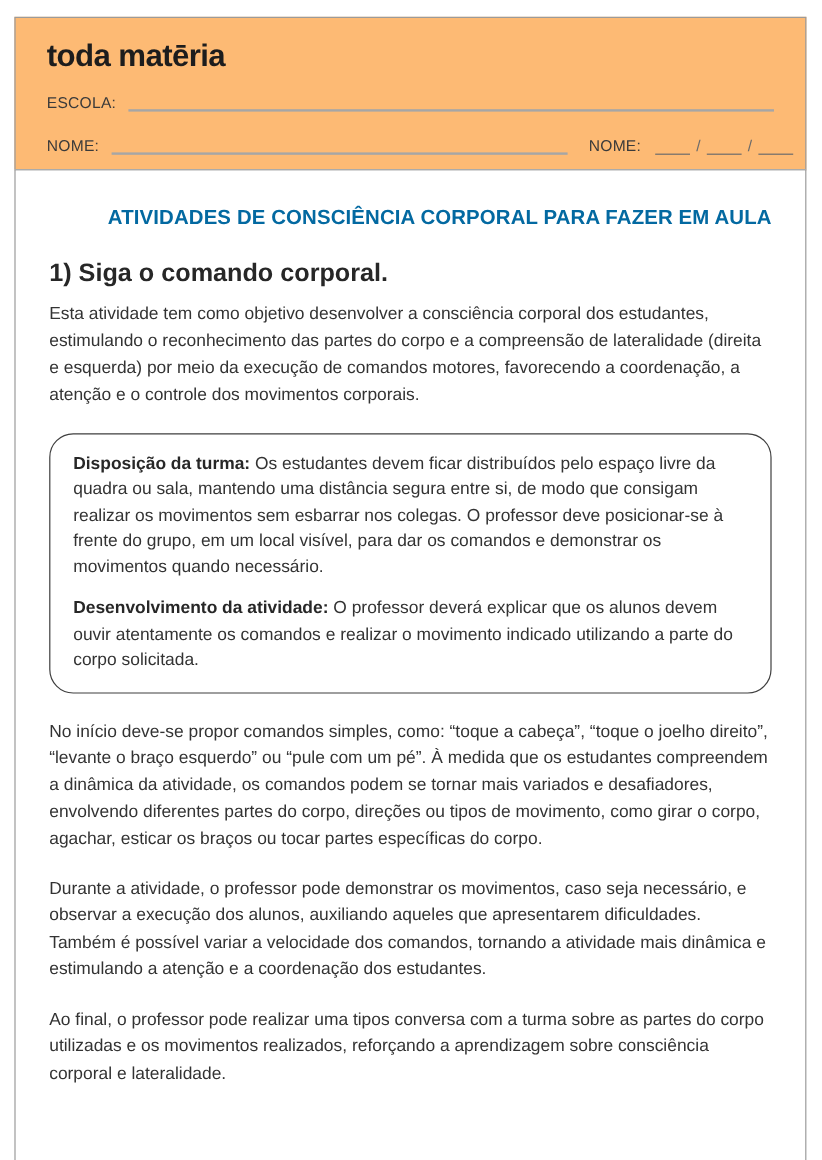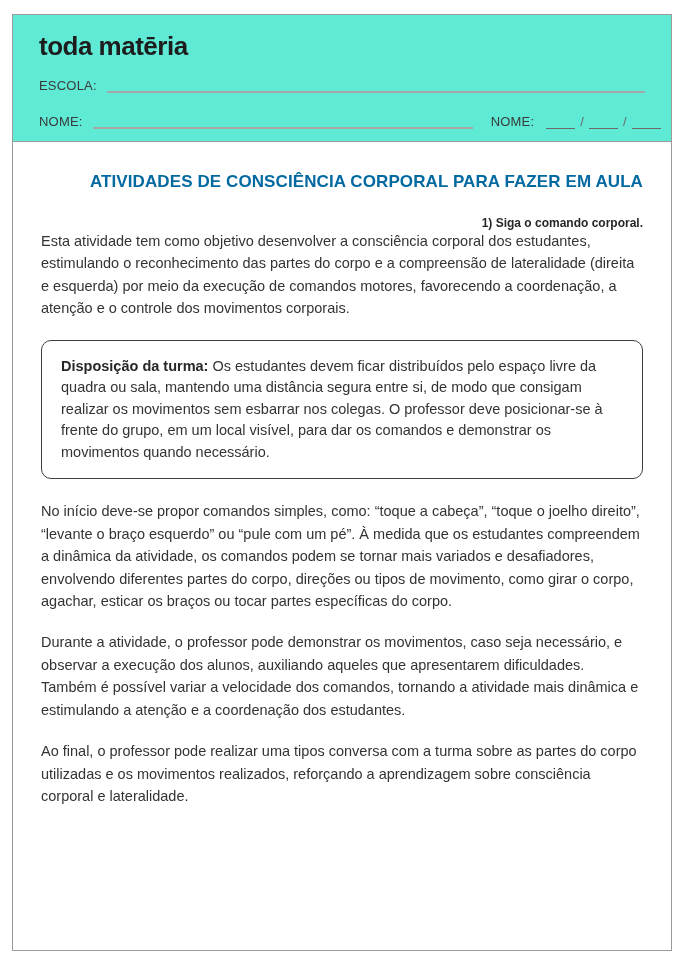--- a/index.html
+++ b/index.html
@@ -14,21 +14,21 @@
   .page {
     width: 685px;
     padding: 14px 13px 15px 12px;
   }
 
   
   .header-box {
     border: 1px solid #9b9b9b;
     height: 128px;
     padding: 16px 26px 0 26px;
-    background: #5eead4;
+    background: #fdba74;
   }
   .logo {
     font-size: 26px;
     font-weight: bold;
     letter-spacing: -0.5px;
     color: #1d1d1d;
     margin-bottom: 16px;
   }
   .form-row {
     display: flex;
@@ -66,34 +66,34 @@
   }
   .doc-title {
     text-align: right;
     font-size: 17px;
     font-weight: bold;
     color: #0369a1;
     letter-spacing: 0.1px;
     margin-bottom: 24px;
   }
   .section-heading {
-    font-size: 12px;
+    font-size: 21px;
     font-weight: bold;
     color: #272727;
-    text-align: right;
+    margin-bottom: 11px;
   }
   .para {
     font-size: 14.5px;
     line-height: 1.55;
     color: #333333;
     margin-bottom: 19px;
   }
   .info-box {
     border: 1.5px solid #3f3f3f;
-    border-radius: 10px;
+    border-radius: 20px;
     padding: 15px 19px 13px 19px;
     margin: 20px 0 21px 0;
   }
   .info-box .para {
     font-size: 14.5px;
     line-height: 1.48;
     margin-bottom: 13px;
   }
   .info-box .para:last-child { margin-bottom: 2px; }
   .bold-label { font-weight: bold; color: #272727; }
@@ -127,20 +127,21 @@
 
   <div class="content-box">
     <h1 class="doc-title">ATIVIDADES DE CONSCIÊNCIA CORPORAL PARA FAZER EM AULA</h1>
 
     <h2 class="section-heading">1) Siga o comando corporal.</h2>
 
     <p class="para">Esta atividade tem como objetivo desenvolver a consciência corporal dos estudantes, estimulando o reconhecimento das partes do corpo e a compreensão de lateralidade (direita e esquerda) por meio da execução de comandos motores, favorecendo a coordenação, a atenção e o controle dos movimentos corporais.</p>
 
     <div class="info-box">
       <p class="para"><span class="bold-label">Disposição da turma:</span><span> Os estudantes devem ficar distribuídos pelo espaço livre da quadra ou sala, mantendo uma distância segura entre si, de modo que consigam realizar os movimentos sem esbarrar nos colegas. O professor deve posicionar-se à frente do grupo, em um local visível, para dar os comandos e demonstrar os movimentos quando necessário.</span></p>
+      <p class="para"><span class="bold-label">Desenvolvimento da atividade:</span><span> O professor deverá explicar que os alunos devem ouvir atentamente os comandos e realizar o movimento indicado utilizando a parte do corpo solicitada.</span></p>
     </div>
 
     <p class="para">No início deve-se propor comandos simples, como: “toque a cabeça”, “toque o joelho direito”, “levante o braço esquerdo” ou “pule com um pé”. À medida que os estudantes compreendem a dinâmica da atividade, os comandos podem se tornar mais variados e desafiadores, envolvendo diferentes partes do corpo, direções ou tipos de movimento, como girar o corpo, agachar, esticar os braços ou tocar partes específicas do corpo.</p>
 
     <p class="para">Durante a atividade, o professor pode demonstrar os movimentos, caso seja necessário, e observar a execução dos alunos, auxiliando aqueles que apresentarem dificuldades. Também é possível variar a velocidade dos comandos, tornando a atividade mais dinâmica e estimulando a atenção e a coordenação dos estudantes.</p>
 
     <p class="para">Ao final, o professor pode realizar uma tipos conversa com a turma sobre as partes do corpo utilizadas e os movimentos realizados, reforçando a aprendizagem sobre consciência corporal e lateralidade.</p>
 
   </div>
 

